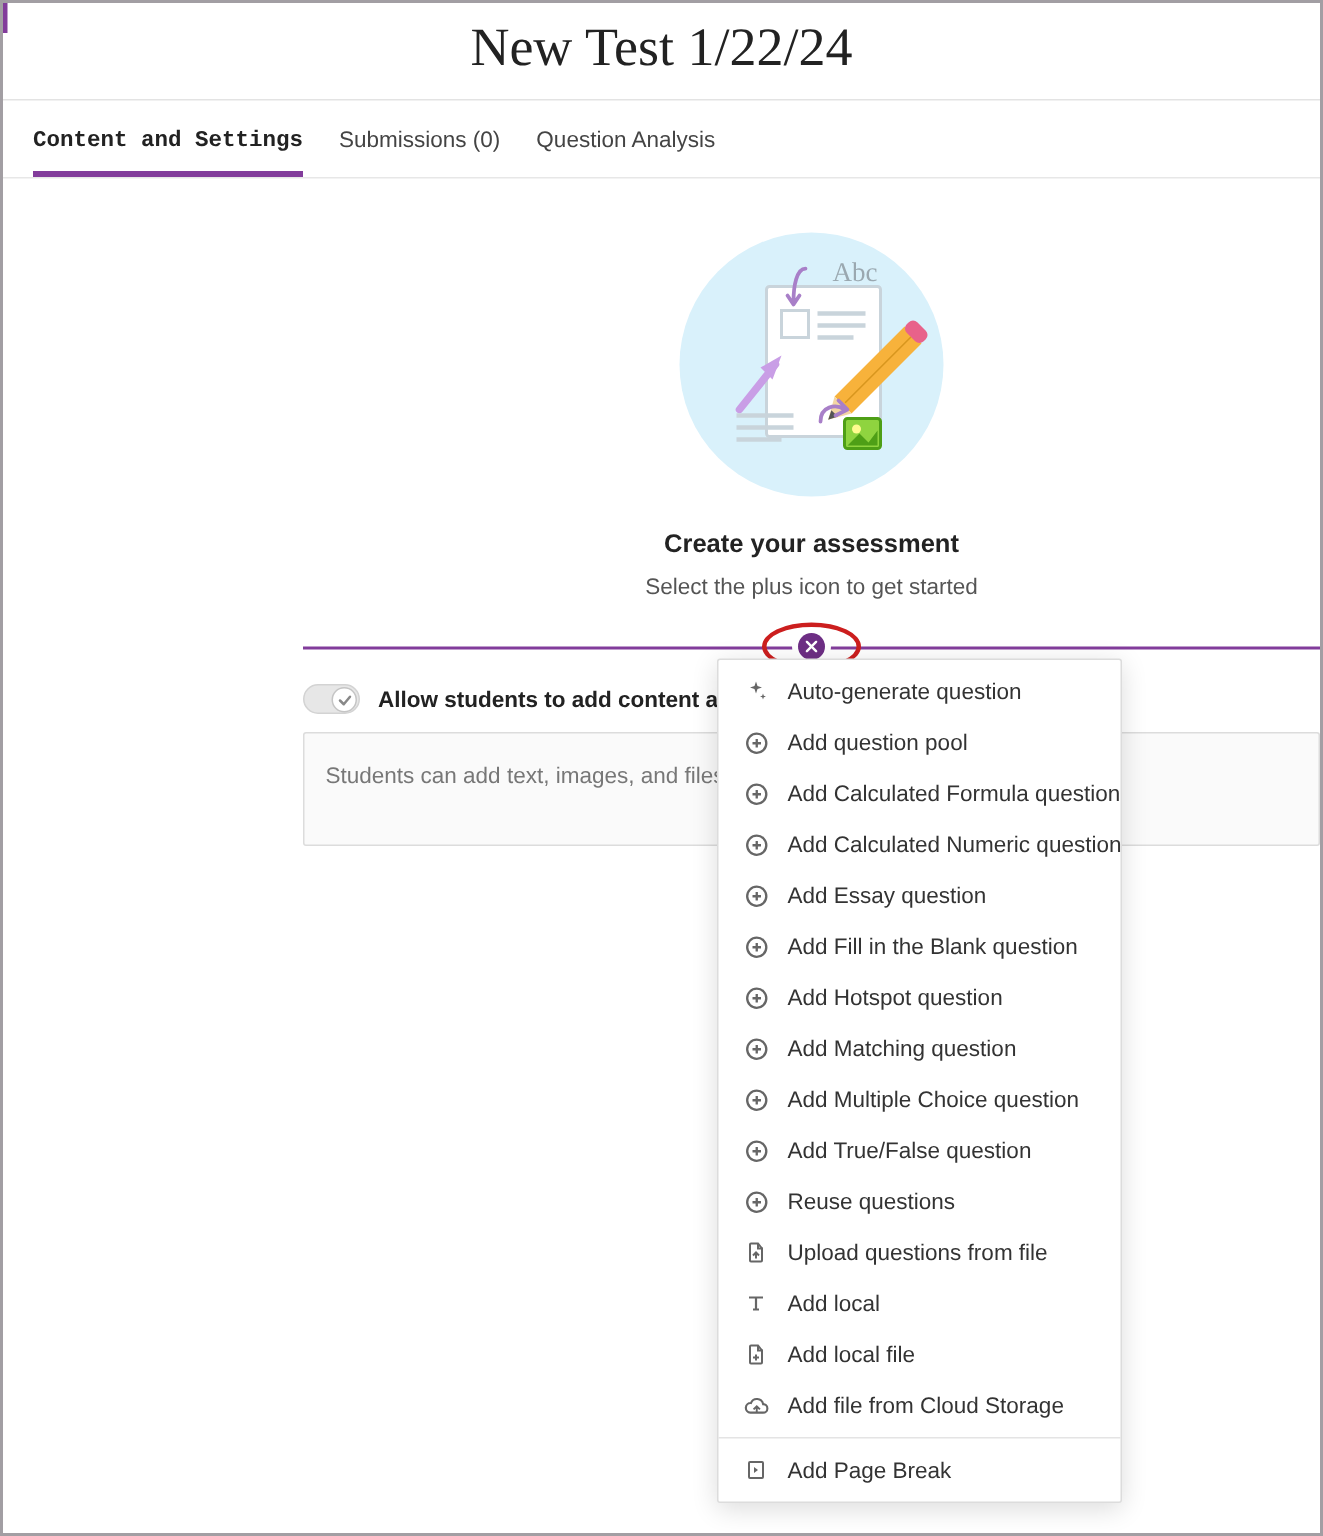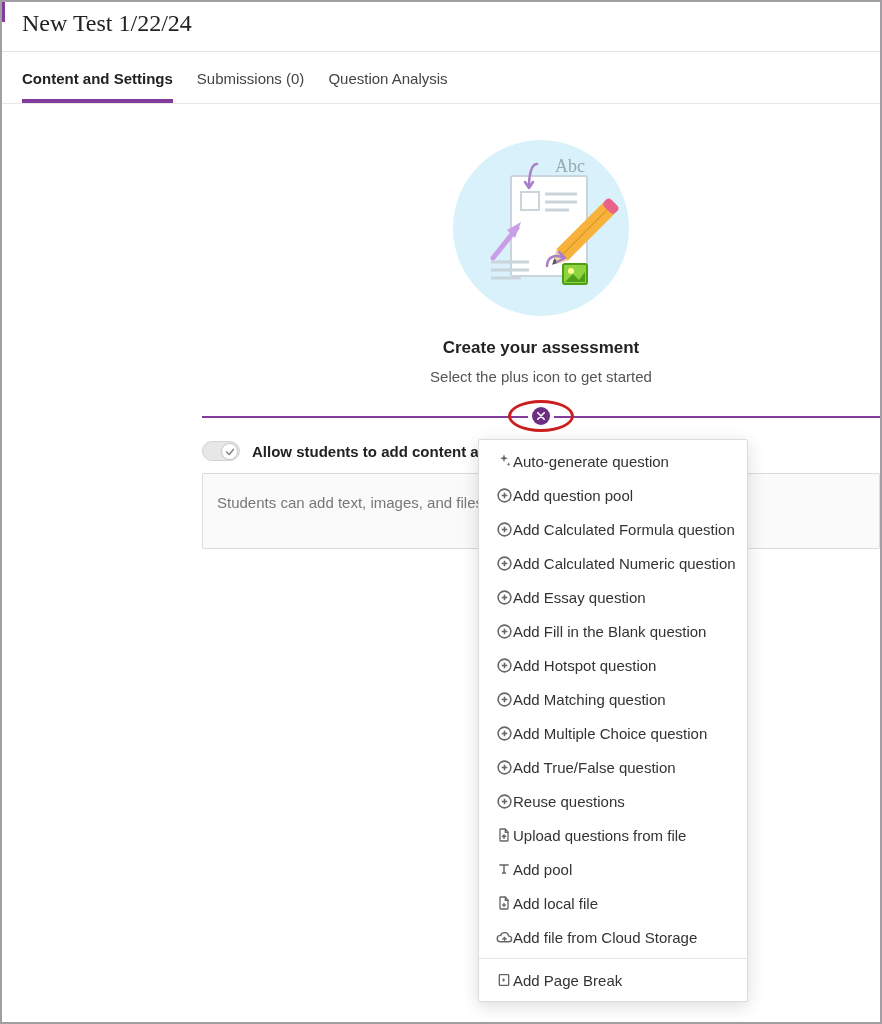--- a/index.html
+++ b/index.html
@@ -27,36 +27,37 @@
   }
   
   .left-accent{
     position:absolute;left:0;top:0;width:3px;height:20px;background:var(--purple);
   }
   .breadcrumb-stub{
     position:absolute;left:22px;top:-2px;font-size:11px;color:#777;
   }
   .page-title{
     font-family:Georgia,"Times New Roman",serif;
-    font-size:24px;
+    font-size:36px;
     font-weight:400;
     color:#222;
     padding:8px 20px 14px 20px;
+    text-align:center;
   }
   .hr{
     height:1px;background:#e3e3e3;width:100%;
   }
   
   .tabs{
     display:flex;gap:24px;padding:0 20px;border-bottom:1px solid #e7e7e7;margin-top:4px;
   }
   .tab{
     padding:14px 0 12px 0;font-size:15px;color:#444;cursor:pointer;white-space:nowrap;
   }
-  .tab.active{color:#222;font-weight:600;border-bottom:4px solid var(--purple);}
+  .tab.active{color:#222;font-weight:600;border-bottom:4px solid var(--purple);font-family:Liberation Mono, monospace;}
   
   .content{
     position:relative;padding:30px 0 0 200px;min-height:400px;
   }
   .illus-wrap{
     display:flex;flex-direction:column;align-items:center;gap:10px;margin:4px auto;width:430px;
   }
   svg.illus{display:block;}
   .create-head{font-weight:700;color:#232323;font-size:17px;margin-top:10px;}
   .create-sub{color:#555;font-size:15px;}
@@ -98,21 +99,21 @@
     margin-top:12px;border:1px solid #dcdcdc;background:#fafafa;padding:20px 14px;height:76px;
     color:#777;font-size:15px;border-radius:2px;width:100%;
   }
   
   .menu{
     position:absolute;left:476px;top:437px;width:270px;background:#fff;
     border:1px solid var(--menu-border);border-radius:2px;
     box-shadow:0 4px 18px rgba(0,0,0,.14);padding:4px 0;z-index:50;
   }
   .menu-item{
-    display:flex;align-items:center;padding:8px 16px;font-size:15px;color:#333;
+    display:flex;align-items:center;gap:12px;padding:8px 16px;font-size:15px;color:#333;
     cursor:pointer;white-space:nowrap;
   }
   .menu-sep{height:1px;background:#e4e4e4;margin:4px 0;}
   .mi-icon{width:18px;height:18px;flex:0 0 18px;display:flex;align-items:center;justify-content:center;color:#666;}
   .mi-icon svg{display:block;}
 </style>
 </head>
 <body>
 
 <div class="left-accent"></div>
@@ -317,21 +318,21 @@
         </svg>
       </span>
       <span>Upload questions from file</span>
     </div>
     <div class="menu-item">
       <span class="mi-icon">
         <svg width="16" height="16" viewBox="0 0 24 24" fill="none" stroke="#666" stroke-width="2.2">
           <path d="M5 6h14M12 6v12M9 18h6"></path>
         </svg>
       </span>
-      <span>Add pool</span>
+      <span>Add local</span>
     </div>
     <div class="menu-item">
       <span class="mi-icon">
         <svg width="16" height="16" viewBox="0 0 24 24" fill="none" stroke="#666" stroke-width="2">
           <path d="M14 3H7a1 1 0 0 0-1 1v16a1 1 0 0 0 1 1h10a1 1 0 0 0 1-1V8z"></path>
           <path d="M14 3v5h5"></path>
           <line x1="12" y1="12" x2="12" y2="18"></line>
           <line x1="9" y1="15" x2="15" y2="15"></line>
         </svg>
       </span>

